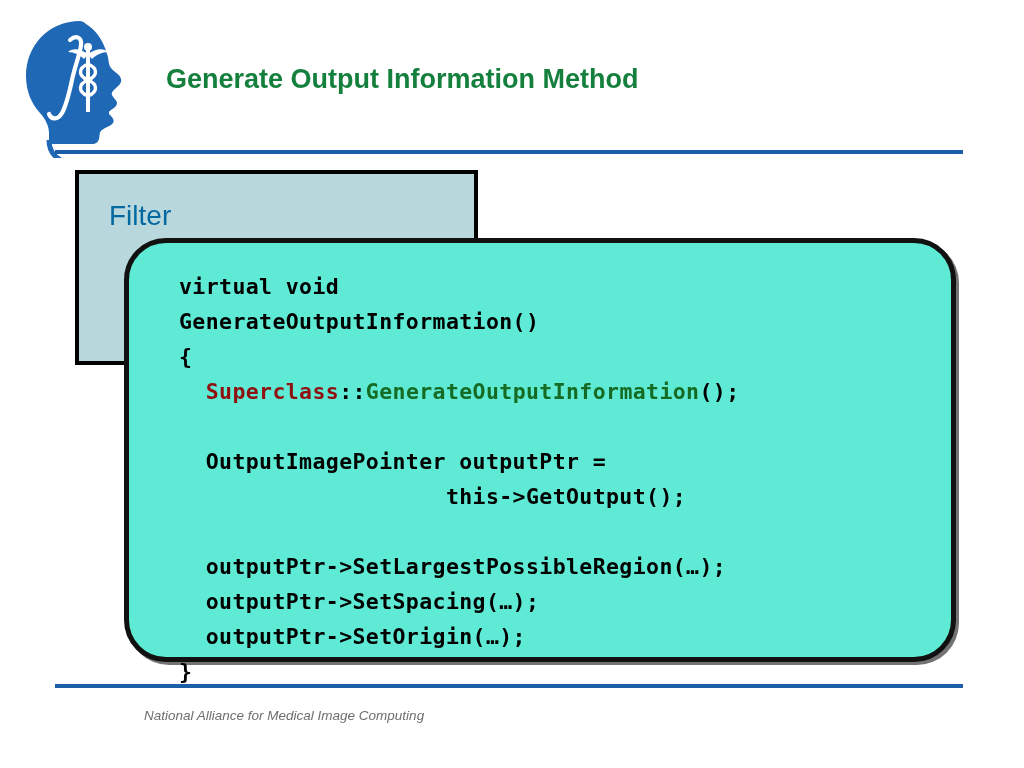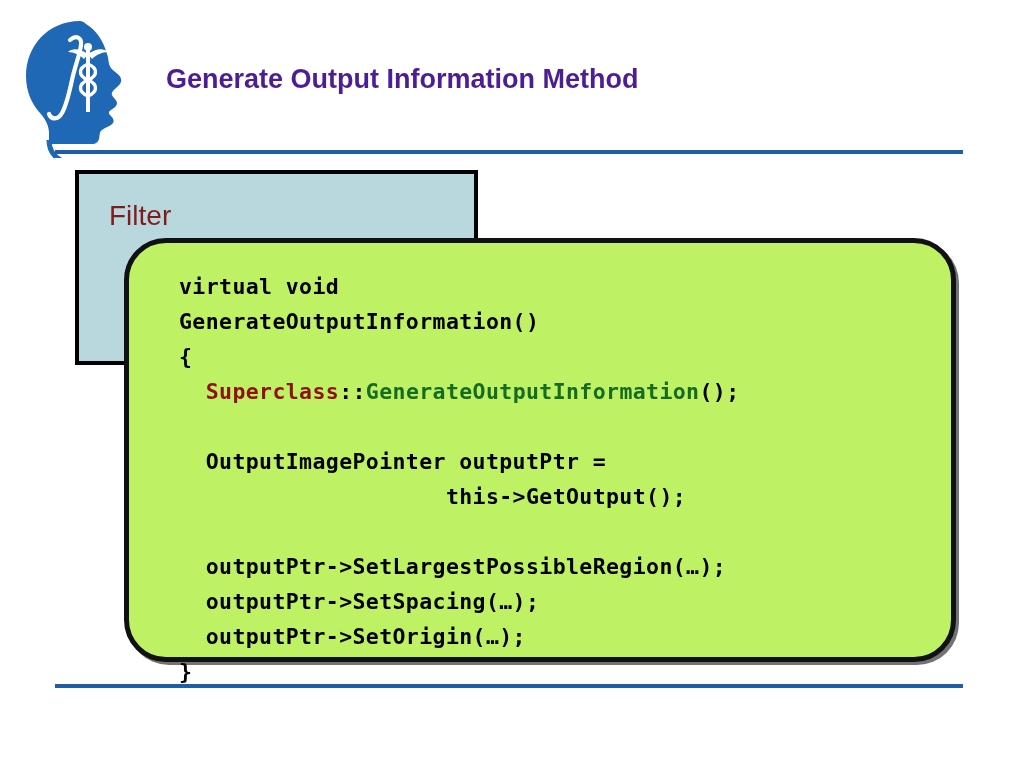--- a/index.html
+++ b/index.html
@@ -25,21 +25,21 @@
     position: absolute;
     left: 18px; top: 18px;
     width: 130px; height: 140px;
   }
   #slide-title {
     position: absolute;
     left: 166px; top: 62px;
     width: 820px;
     font-size: 27px;
     font-weight: bold;
-    color: #4c1d95;
+    color: #15803d;
     letter-spacing: 0px;
     line-height: 34px;
   }
   #header-rule {
     position: absolute;
     left: 55px; top: 150px;
     width: 908px; height: 4px;
     background: #1c5fa8;
   }
 
@@ -49,30 +49,30 @@
     left: 75px; top: 170px;
     width: 403px; height: 195px;
     background: #b9d8dd;
     border: 4px solid #000000;
     box-sizing: border-box;
   }
   #filter-label {
     position: absolute;
     left: 30px; top: 26px;
     font-size: 28px;
-    color: #7f1d1d;
+    color: #0369a1;
     font-family: "Liberation Sans", sans-serif;
   }
 
   
   #code-box {
     position: absolute;
     left: 124px; top: 238px;
     width: 832px; height: 424px;
-    background: #bef264;
+    background: #5eead4;
     border: 5px solid #111111;
     border-radius: 42px;
     box-sizing: border-box;
     box-shadow: 3px 3px 0 rgba(0,0,0,0.55);
   }
   #code-text {
     position: absolute;
     left: 50px; top: 26px;
     font-family: "DejaVu Sans Mono", "Liberation Mono", monospace;
     font-size: 21.5px;
@@ -145,13 +145,14 @@
 <div id="filter-box">
   <div id="filter-label">Filter</div>
 </div>
 
 <div id="code-box">
   <div id="code-text"><span class="code-line"><span class="tok-plain">virtual void</span></span><span class="code-line"><span class="tok-plain">GenerateOutputInformation()</span></span><span class="code-line"><span class="tok-plain">{</span></span><span class="code-line"><span class="tok-plain">  </span><span class="tok-class">Superclass</span><span class="tok-plain">::</span><span class="tok-method">GenerateOutputInformation</span><span class="tok-plain">();</span></span><span class="code-line"><span class="tok-plain"></span></span><span class="code-line"><span class="tok-plain">  OutputImagePointer outputPtr =</span></span><span class="code-line"><span class="tok-plain">                    this-&gt;GetOutput();</span></span><span class="code-line"><span class="tok-plain"></span></span><span class="code-line"><span class="tok-plain">  outputPtr-&gt;SetLargestPossibleRegion(…);</span></span><span class="code-line"><span class="tok-plain">  outputPtr-&gt;SetSpacing(…);</span></span><span class="code-line"><span class="tok-plain">  outputPtr-&gt;SetOrigin(…);</span></span><span class="code-line"><span class="tok-plain">}</span></span></div>
 </div>
 
 <div id="footer-rule"></div>
 <div id="footer-text">
+  <span>National Alliance for Medical Image Computing</span>
 </div>
 
 </body></html>

